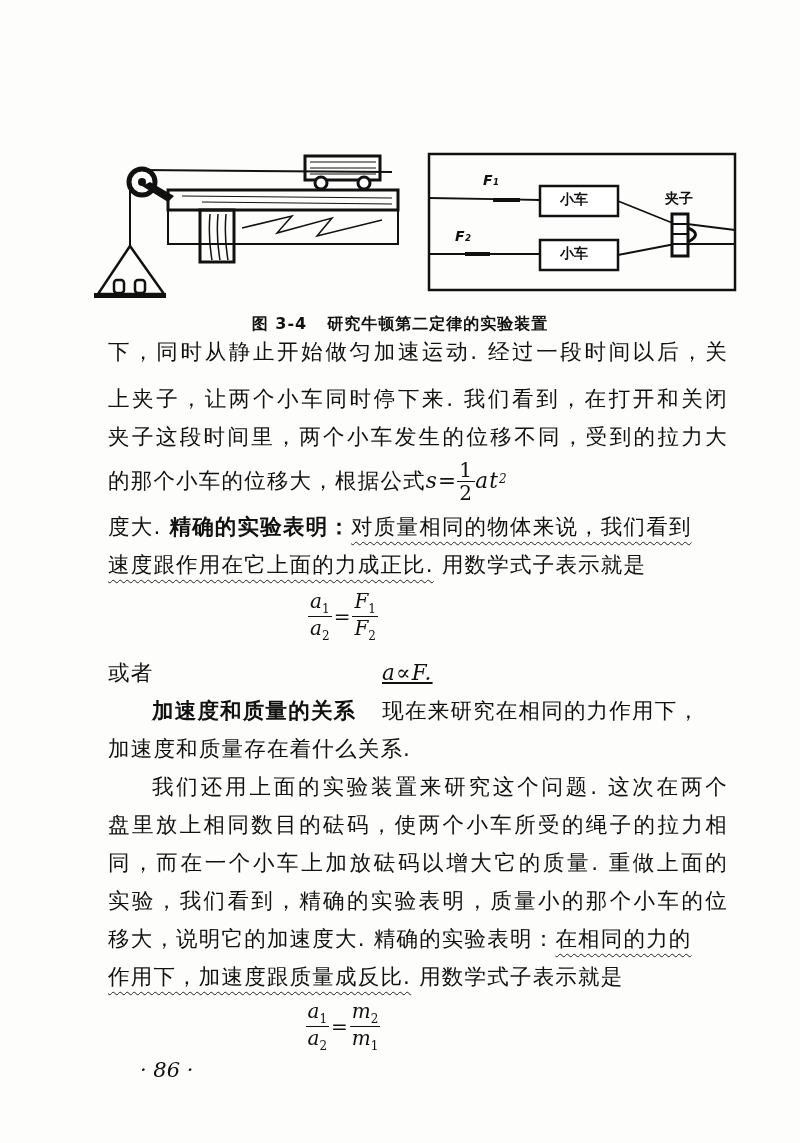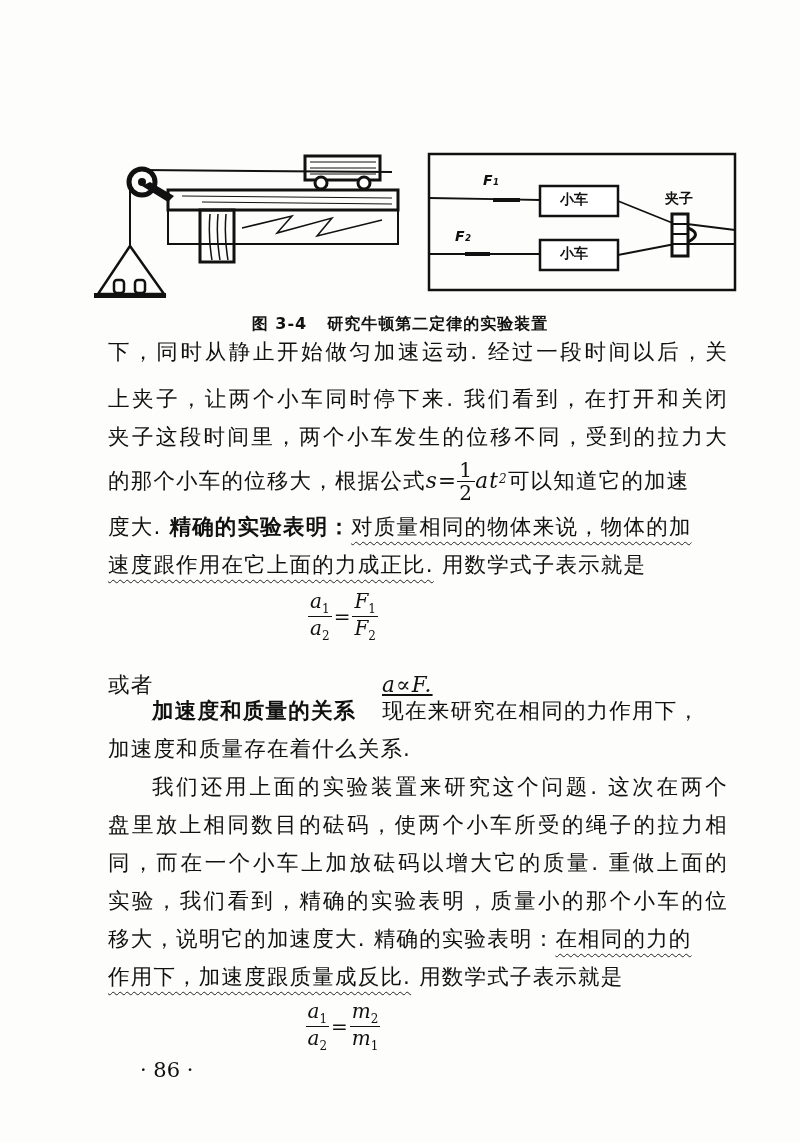--- a/index.html
+++ b/index.html
@@ -24,21 +24,21 @@
   .wavy { text-decoration: underline wavy #222; text-decoration-thickness: 1px; text-underline-offset: 7px; }
   .bold { font-weight: bold; }
   .math { font-family: "DejaVu Serif", serif; font-style: italic; }
   .frac { display: inline-flex; flex-direction: column; align-items: center; vertical-align: middle; font-family: "DejaVu Serif", serif; font-style: italic; }
   .frac .n { border-bottom: 1.5px solid #111; padding: 0 2px; line-height: 1.1; }
   .frac .d { padding: 0 2px; line-height: 1.1; }
   .eq { position: absolute; left: 0; width: 686px; text-align: center; font-size: 20px; }
   .eq .eqsign { font-family: "DejaVu Serif", serif; margin: 0 2px; vertical-align: middle; }
   sub { font-size: 12px; font-style: normal; }
   sup { font-size: 12px; }
-  .page-num { position: absolute; left: 140px; top: 1058px; font-size: 21px; font-family: "DejaVu Serif", serif; }
+  .page-num { position: absolute; left: 140px; top: 1058px; font-size: 21px; font-family: "DejaVu Serif", serif; font-style: italic; }
   .fig-label { font-family: "DejaVu Sans", sans-serif; font-size: 14px; font-weight: bold; }
 </style>
 </head>
 <body>
 
 <div class="figure">
   <svg class="fig-left" viewBox="0 0 330 160" width="330" height="160">
 
     <circle cx="50" cy="34" r="13" fill="none" stroke="#111" stroke-width="5"></circle>
     <circle cx="50" cy="34" r="4" fill="#111"></circle>
@@ -112,41 +112,40 @@
 
 <div class="line" style="top:456px; height:50px; display:flex; align-items:center;">
   <span>的那个小车的位移大，根据公式 </span>
   <span class="math">s=</span>
   <span class="frac" style="font-style:normal; font-size:20px;">
     <span class="n">1</span>
     <span class="d">2</span>
   </span>
   <span class="math">at</span>
     <sup class="math" style="align-self:flex-start; margin-top:10px;">2</sup>
-  <span> 可以知道它的加速</span>
 </div>
 
 <div class="line" style="top:514px;">
-  <span>度大. </span><span class="bold">精确的实验表明：</span><span class="wavy">对质量相同的物体来说，物体的加</span>
+  <span>度大. </span><span class="bold">精确的实验表明：</span><span class="wavy">对质量相同的物体来说，我们看到</span>
 </div>
 <div class="line" style="top:552px;">
   <span class="wavy">速度跟作用在它上面的力成正比.</span><span> 用数学式子表示就是</span>
 </div>
 
 <div class="eq" style="top:590px;">
   <span class="frac">
     <span class="n"><span>a</span><sub>1</sub></span>
     <span class="d"><span>a</span><sub>2</sub></span>
   </span><span class="eqsign">=</span><span class="frac">
     <span class="n"><span>F</span><sub>1</sub></span>
     <span class="d"><span>F</span><sub>2</sub></span>
   </span>
 </div>
 
-<div class="line" style="top:660px;margin-top:12px;">
+<div class="line" style="top:660px;">
   <span>或者</span>
   <span class="math" style="position:absolute; left:274px;text-decoration:underline;">a∝F.</span>
 </div>
 
 <div class="line" style="top:698px;">
   <span style="display:inline-block; width:44px;"></span><span class="bold">加速度和质量的关系</span><span style="display:inline-block; width:26px;"></span><span>现在来研究在相同的力作用下，</span>
 </div>
 <div class="line" style="top:736px;">加速度和质量存在着什么关系.</div>
 
 <div class="line justify" style="top:774px; padding-left:44px; width:576px;">我们还用上面的实验装置来研究这个问题. 这次在两个</div>

